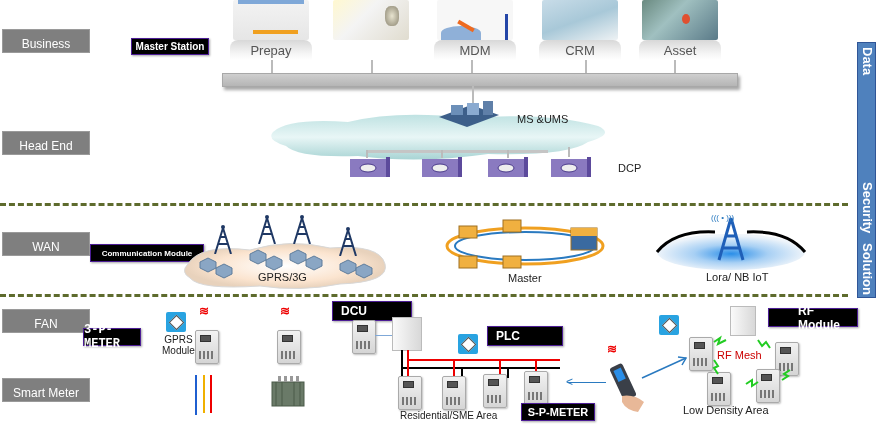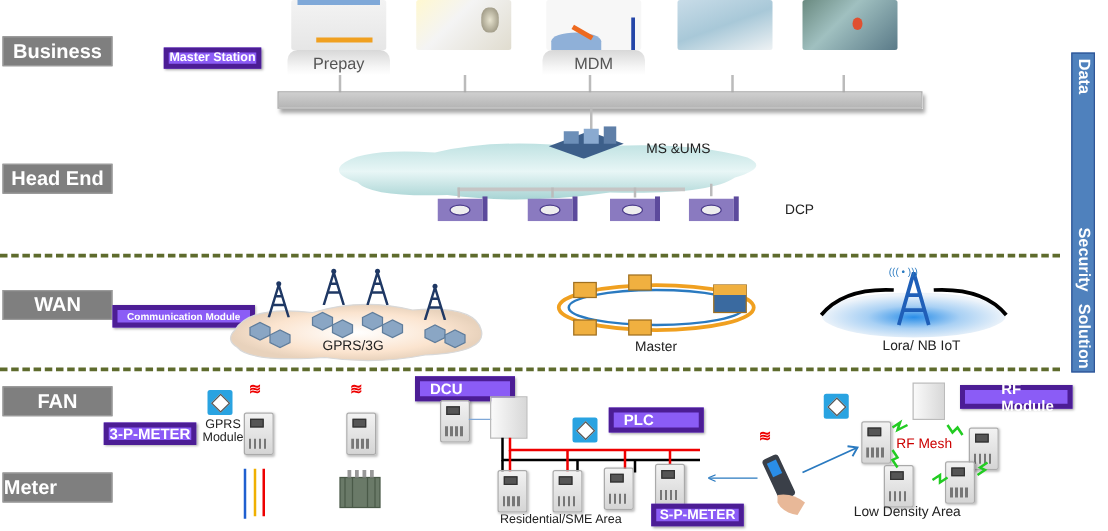--- a/index.html
+++ b/index.html
@@ -1,19 +1,19 @@
 <!DOCTYPE html>
 <html><head>
 <meta charset="utf-8">
 <style>
   html,body{margin:0;padding:0;background:#fff;}
   body{width:886px;height:425px;position:relative;overflow:hidden;font-family:"Liberation Sans",sans-serif;}
   .abs{position:absolute;}
-  .layer-label{position:absolute;left:2px;width:88px;height:24px;background:#7f7f7f;border:1px solid #9a9a9a;color:#fff;font-weight:bold;font-size:16px;display:flex;align-items:flex-end;justify-content:center;padding-bottom:1px;box-sizing:border-box;}
-  .blue-tag{position:absolute;background:#8b5cf6;border:4px solid #4c1d95;color:#fff;font-weight:bold;display:flex;align-items:center;justify-content:center;box-sizing:border-box;box-shadow:1px 1px 2px rgba(0,0,0,.35);}
+  .layer-label{position:absolute;left:2px;width:88px;height:24px;background:#7f7f7f;border:1px solid #9a9a9a;color:#fff;font-weight:normal;font-size:12px;display:flex;align-items:flex-end;justify-content:center;padding-bottom:1px;box-sizing:border-box;}
+  .blue-tag{position:absolute;background:#000000;border:1px solid #4c1d95;color:#fff;font-weight:bold;display:flex;align-items:center;justify-content:center;box-sizing:border-box;box-shadow:1px 1px 2px rgba(0,0,0,.35);}
   .dash{position:absolute;left:0;width:848px;height:0;border-top:3px dashed #5e6b2d;}
   .app{position:absolute;top:0;width:82px;height:62px;}
   .app .thumb{position:absolute;left:3px;top:0;width:76px;height:40px;border-radius:2px;}
   .app .cap{position:absolute;left:0;top:40px;width:82px;height:20px;background:linear-gradient(#d8d8d8,#f6f6f6 70%,#fff);border-radius:8px 8px 0 0;color:#555;font-size:13px;display:flex;align-items:center;justify-content:center;}
   .stem{position:absolute;width:2px;background:#bbb;}
   .bus{position:absolute;left:222px;top:73px;width:514px;height:12px;background:linear-gradient(#cfcfcf,#b5b5b5);border:1px solid #a8a8a8;box-shadow:2px 3px 3px rgba(0,0,0,.35);}
   .label{position:absolute;font-size:11px;color:#222;white-space:nowrap;}
   .dcp{position:absolute;top:157px;width:42px;height:20px;}
   .meter{position:absolute;width:22px;height:32px;background:linear-gradient(#f2f2f2,#d5d5d5);border:1px solid #aaa;border-radius:2px;box-shadow:1px 1px 2px rgba(0,0,0,.25);}
   .meter::before{content:"";position:absolute;left:4px;top:4px;width:9px;height:5px;background:#555;border:1px solid #333;}
@@ -59,25 +59,27 @@
 <div class="app" style="left:434px;">
   <div class="thumb" style="background:#f7f7f7;">
     <div class="abs" style="left:4px;top:26px;width:40px;height:14px;background:#8fb0d8;border-radius:50% 50% 0 0;"></div>
     <div class="abs" style="left:20px;top:24px;width:18px;height:4px;background:#ee6a20;transform:rotate(30deg);"></div>
     <div class="abs" style="left:68px;top:14px;width:3px;height:26px;background:#2546a8;"></div>
   </div>
   <div class="cap">MDM</div>
 </div>
 <div class="app" style="left:539px;">
   <div class="thumb" style="background:linear-gradient(160deg,#c8dce8,#a8c8d8 50%,#eef2f4);"></div>
+  <div class="cap">CRM</div>
 </div>
 <div class="app" style="left:639px;">
   <div class="thumb" style="background:linear-gradient(135deg,#6a8a80,#a0c0c0 40%,#5a7a88);">
     <div class="abs" style="left:40px;top:14px;width:8px;height:10px;background:#e05030;border-radius:50%;"></div>
   </div>
+  <div class="cap">Asset</div>
 </div>
 
 <div class="stem" style="left:271px;top:60px;height:14px;"></div>
 <div class="stem" style="left:371px;top:60px;height:14px;"></div>
 <div class="stem" style="left:471px;top:60px;height:14px;"></div>
 <div class="stem" style="left:585px;top:60px;height:14px;"></div>
 <div class="stem" style="left:674px;top:60px;height:14px;"></div>
 <div class="bus"></div>
 <div class="stem" style="left:472px;top:86px;height:20px;"></div>
 
@@ -117,21 +119,21 @@
 <svg class="dcp" style="left:488px;" viewBox="0 0 42 20">
     <rect x="0" y="2" width="36" height="18" fill="#8a7ac0"></rect>
     <rect x="36" y="0" width="4" height="20" fill="#5c4a9c"></rect>
     <ellipse cx="18" cy="11" rx="8" ry="4" fill="#eee" stroke="#4a3a8a"></ellipse>
   </svg>
 <svg class="dcp" style="left:551px;" viewBox="0 0 42 20">
     <rect x="0" y="2" width="36" height="18" fill="#8a7ac0"></rect>
     <rect x="36" y="0" width="4" height="20" fill="#5c4a9c"></rect>
     <ellipse cx="18" cy="11" rx="8" ry="4" fill="#eee" stroke="#4a3a8a"></ellipse>
   </svg>
-<div class="label" style="left:618px;top:162px;margin-left:10px;">DCP</div>
+<div class="label" style="left:618px;top:162px;">DCP</div>
 
 <div class="dash" style="top:203px;"></div>
 <div class="dash" style="top:294px;"></div>
 
 <div class="blue-tag" style="left:90px;top:244px;width:114px;height:18px;font-size:8px;">Communication Module</div>
 <svg class="abs" style="left:180px;top:238px;" width="210" height="52">
   <defs>
       <radialGradient id="gc">
         <stop offset="0" stop-color="#fff"></stop>
         <stop offset=".7" stop-color="#fbe4cf"></stop>
@@ -191,21 +193,21 @@
       </radialGradient>
     </defs>
   <ellipse cx="76" cy="42" rx="74" ry="18" fill="url(#lg)"></ellipse>
   <path d="M2,42 Q20,20 60,22" stroke="#000" stroke-width="3" fill="none"></path>
   <path d="M150,42 Q132,20 92,22" stroke="#000" stroke-width="3" fill="none"></path>
   <path d="M76,8 L64,50 M76,8 L88,50 M68,38 L84,38 M71,26 L81,26" stroke="#1f5fb8" stroke-width="3" fill="none"></path>
   <text x="56" y="10" font-size="8" fill="#2a7ac0" font-family="Liberation Sans, sans-serif">((( • )))</text>
 </svg>
 <div class="label" style="left:706px;top:271px;text-align:center;">Lora/ NB IoT</div>
 
-<div class="blue-tag" style="left:83px;top:338px;width:74px;height:18px;font-size:12px;">3-P-METER</div>
+<div class="blue-tag" style="left:83px;top:328px;width:58px;height:18px;font-size:12px;font-family:Liberation Mono, monospace;">3-P-METER</div>
 <div class="mod-ic" style="left:166px;top:312px;"></div>
 <div class="label" style="left:162px;top:334px;font-size:10px;text-align:center;white-space:pre-line;line-height:11px;">GPRS
 Module</div>
 <div class="wifi" style="left:199px;top:305px;">≋</div>
 <div class="meter" style="left:195px;top:330px;"></div>
 <div class="abs" style="left:195px;top:375px;width:2px;height:40px;background:#1f5fd0;"></div>
 <div class="abs" style="left:203px;top:375px;width:2px;height:38px;background:#f0b000;"></div>
 <div class="abs" style="left:210px;top:375px;width:2px;height:38px;background:#e00;"></div>
 
 <div class="wifi" style="left:280px;top:305px;">≋</div>

